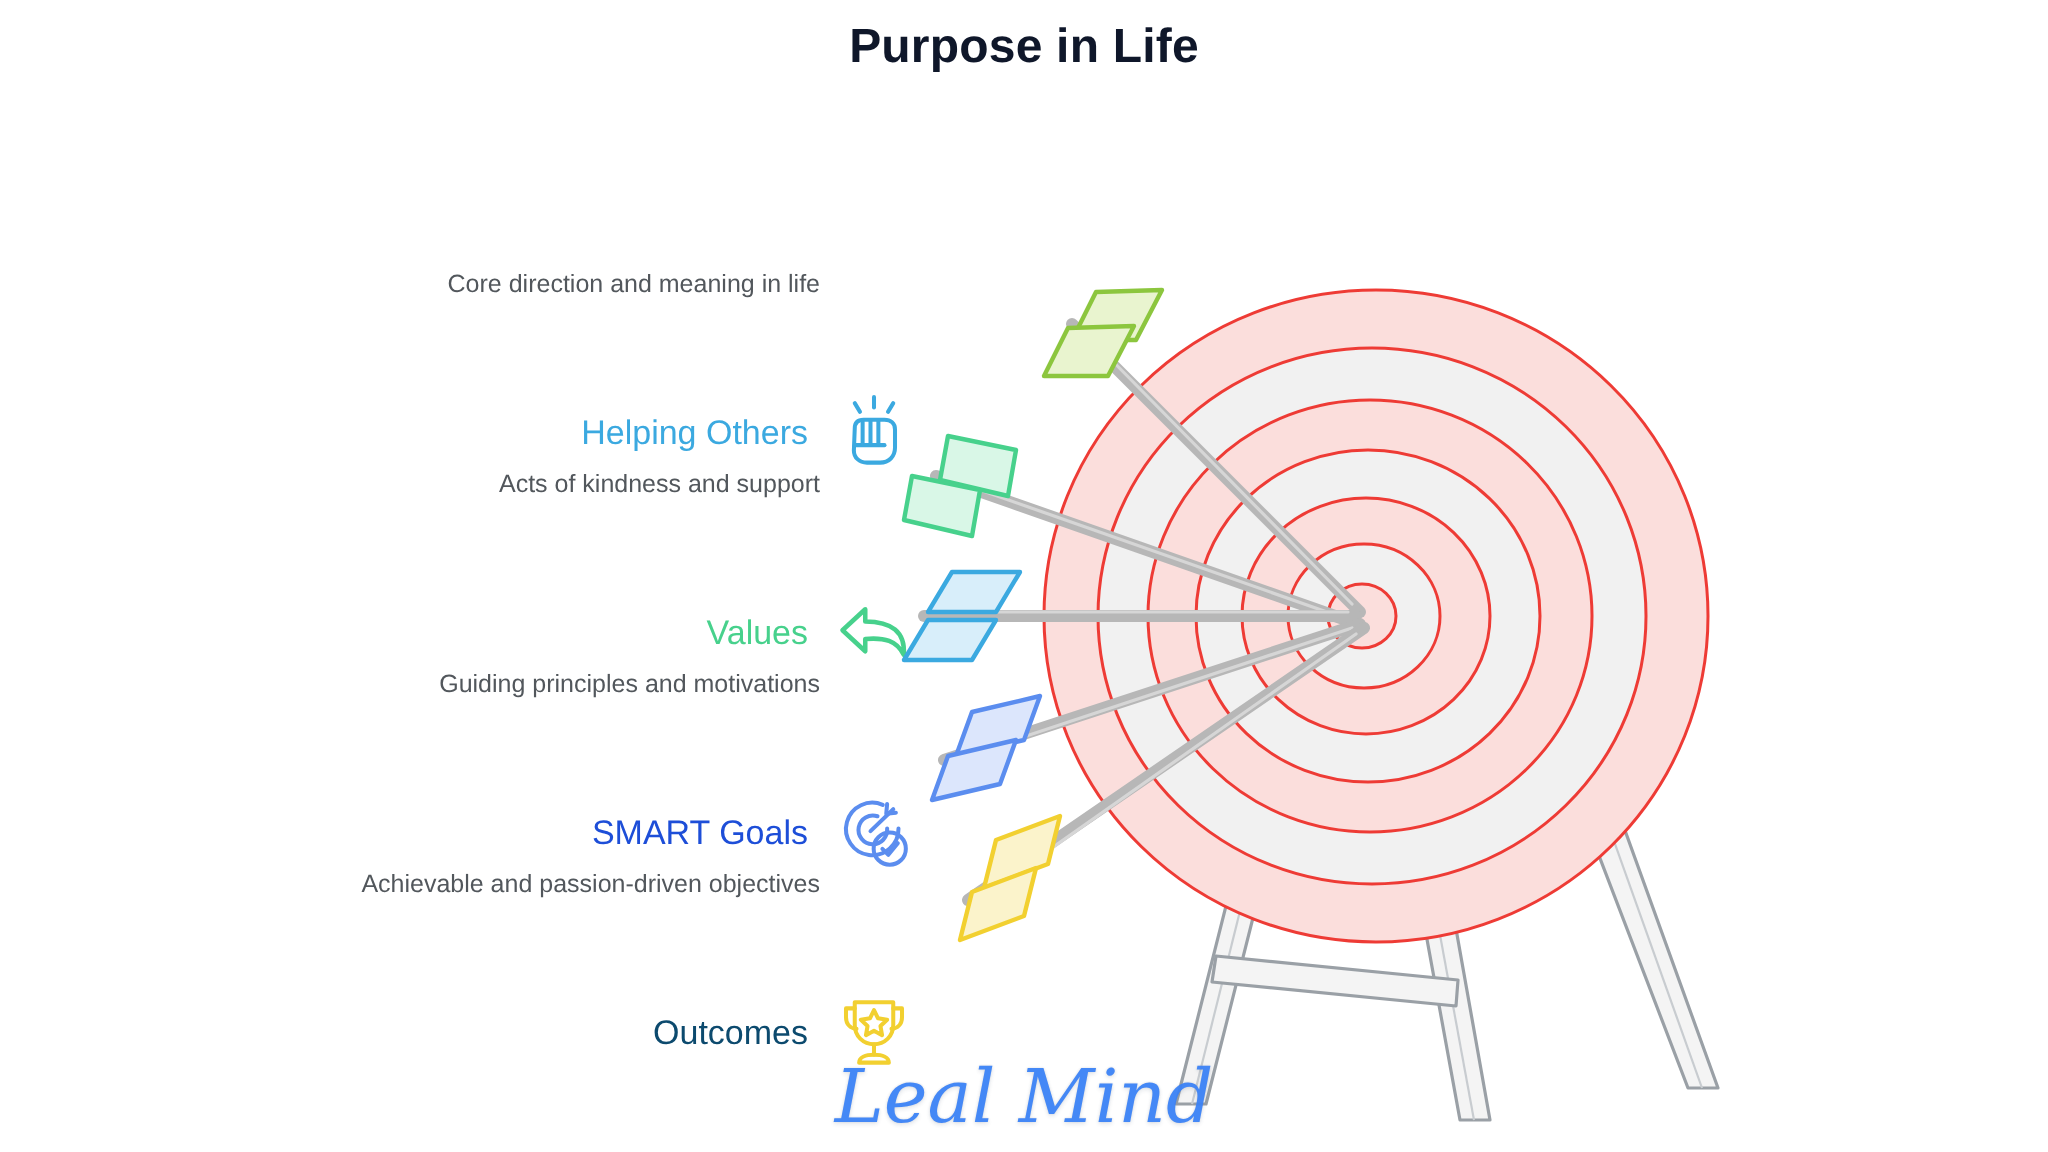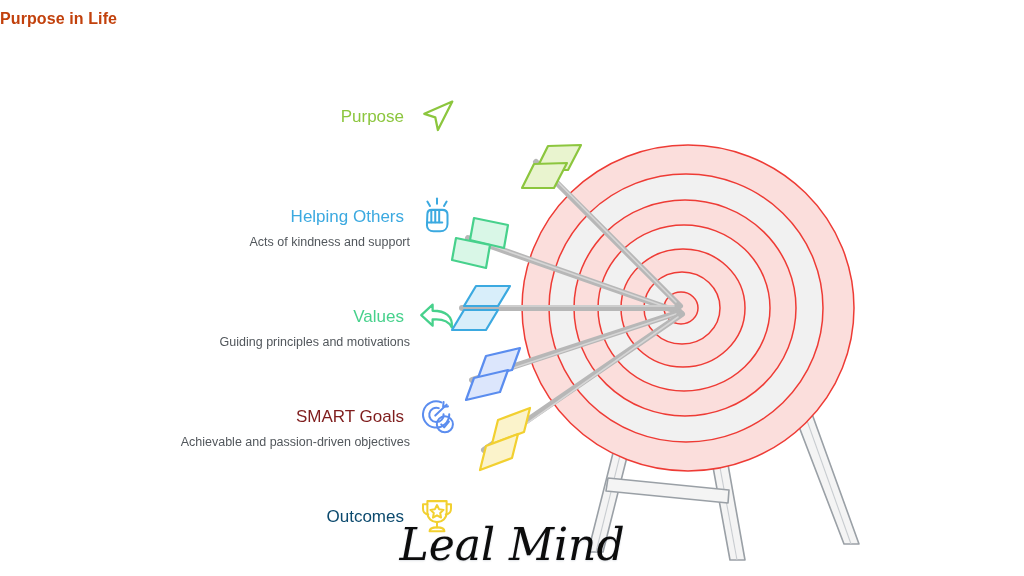--- a/index.html
+++ b/index.html
@@ -12,24 +12,24 @@
   #stage {
     position: relative;
     width: 1024px; height: 576px;
     background: #ffffff;
   }
 
   
   #page-title {
     position: absolute;
     top: 10px; left: 0; width: 1024px;
-    text-align: left;
-    font-size: 16px;
+    text-align: center;
+    font-size: 24px;
     font-weight: bold;
-    color: #c2410c;
+    color: #0f172a;
     letter-spacing: .1px;
   }
 
   
   #list {
     position: absolute;
     left: 0px; top: 80px;
     width: 470px;
   }
   .row {
@@ -76,46 +76,41 @@
   }
 
   
   #watermark {
     position: absolute;
     left: 0; bottom: 6px;
     width: 1024px;
     text-align: center;
     font-family: "DejaVu Serif", serif;
     font-style: italic;
-    font-size: 44px;
-    color: #000000;
+    font-size: 37px;
+    color: #3b82f6;
     text-shadow:
       0 0 1px rgba(120,130,150,.28),
       0 1px 2px rgba(120,130,150,.22);
     opacity: .95;
     pointer-events: none;
     user-select: none;
   }
 </style>
 </head>
 <body>
 
 <div id="stage">
 
   <div id="page-title">Purpose in Life</div>
 
   <div id="list">
 
     <div class="row">
-      <div class="row-head">
-        <span class="row-label" style="color:#8CC63E">Purpose</span>
-        <svg class="row-icon" viewBox="0 0 48 48" fill="none" stroke="#8CC63E" stroke-width="2.6" stroke-linecap="round" stroke-linejoin="round">
-          <path d="M41.5 7.5 L9.5 21.5 L22 25.5 L25 40 Z"></path>
-        </svg>
-      </div>
+      <div class="row-sub">Core direction and meaning in life</div>
     </div>
 
     <div class="row">
       <div class="row-head">
         <span class="row-label" style="color:#3BA9E0">Helping Others</span>
         <svg class="row-icon" viewBox="0 0 48 48" fill="none" stroke="#3BA9E0" stroke-width="2.3" stroke-linecap="round" stroke-linejoin="round">
           <path d="M24 4 L24 10"></path>
           <path d="M13 7.5 L16 12.5"></path>
           <path d="M35 7.5 L32 12.5"></path>
           <path d="M13 22 C13 18.5 15 17 18 17 L30 17 C33.5 17 36 19 36 22.5 L36 33 C36 38 32.5 41.5 27.5 41.5 L20 41.5 C15.5 41.5 12.5 38.5 12.5 34.5 Z"></path>
@@ -133,21 +128,21 @@
         <span class="row-label" style="color:#47D18C">Values</span>
         <svg class="row-icon" viewBox="0 0 48 48" fill="none" stroke="#47D18C" stroke-width="2.6" stroke-linecap="round" stroke-linejoin="round">
           <path d="M19 11 L6 23 L19 35 L19 28 C30 27 37 29 41 37 C42 24 34 18 19 18 Z"></path>
         </svg>
       </div>
       <div class="row-sub">Guiding principles and motivations</div>
     </div>
 
     <div class="row">
       <div class="row-head">
-        <span class="row-label" style="color:#7f1d1d">SMART Goals</span>
+        <span class="row-label" style="color:#1d4ed8">SMART Goals</span>
         <svg class="row-icon" viewBox="0 0 48 48" fill="none" stroke="#5B8DEF" stroke-width="2.3" stroke-linecap="round" stroke-linejoin="round">
           <path d="M29 8.5 A15 15 0 1 0 38 22"></path>
           <path d="M26 15 A8.2 8.2 0 1 0 31.5 22"></path>
           <path d="M22 23.5 L35 11"></path>
           <path d="M31.5 8 L31 13.5 L36.5 13"></path>
           <circle cx="33" cy="33.5" r="9.2"></circle>
           <path d="M28.8 33.6 L32.2 37 L37.6 30.4"></path>
         </svg>
       </div>
       <div class="row-sub">Achievable and passion-driven objectives</div>

